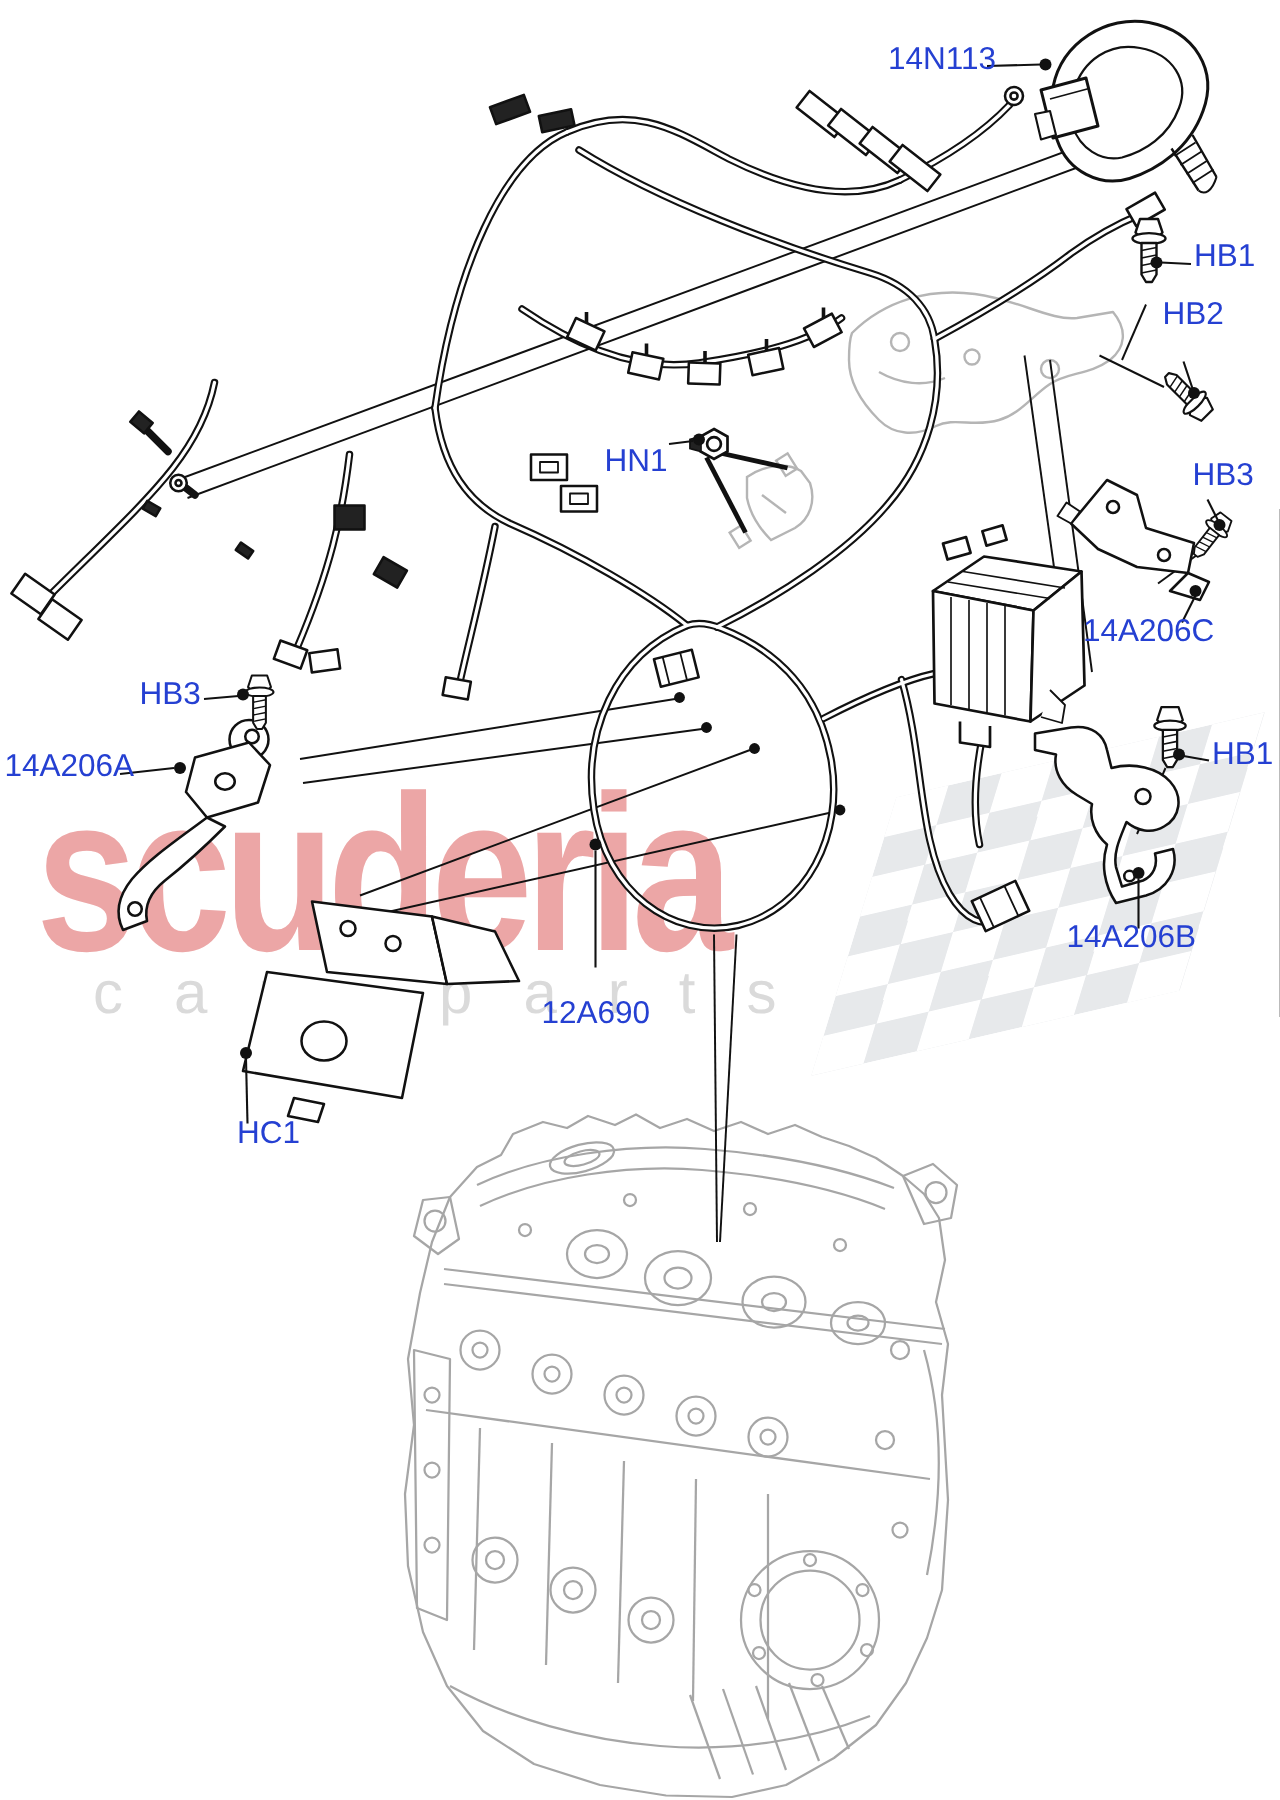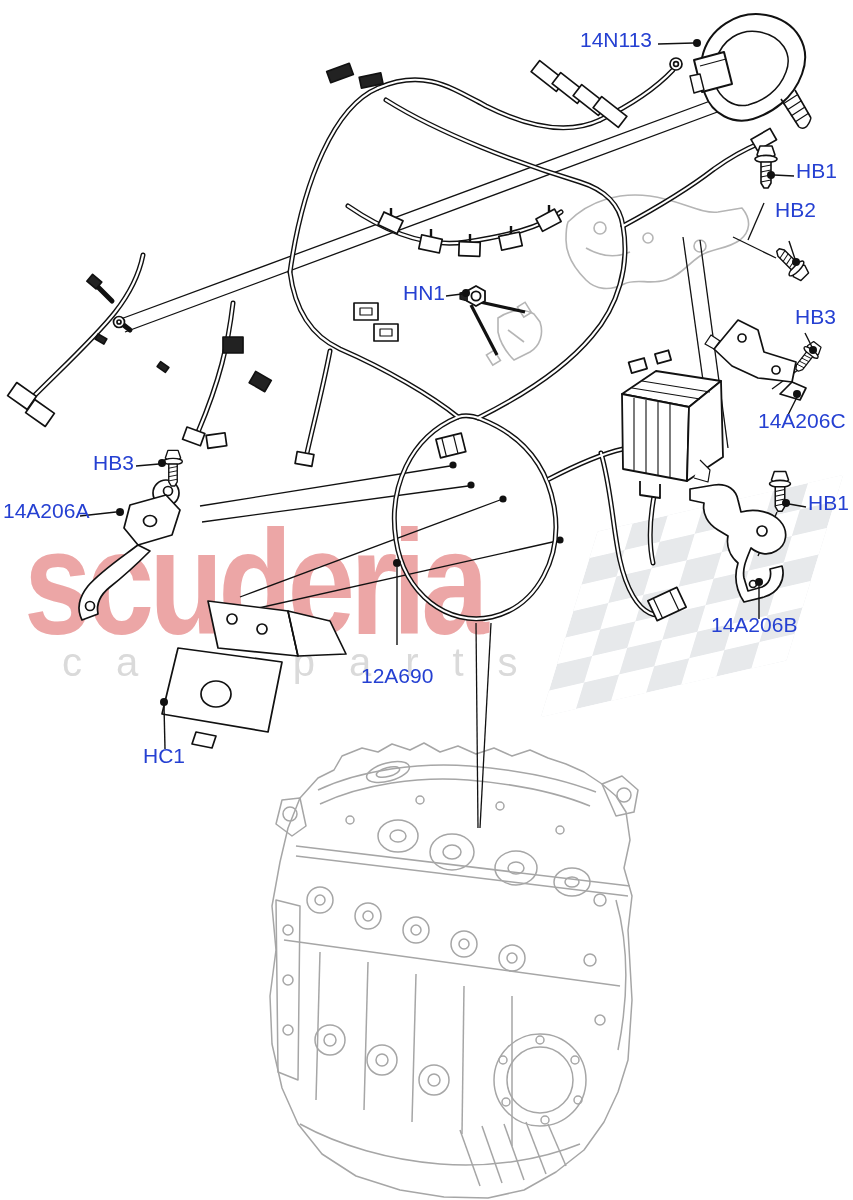--- a/index.html
+++ b/index.html
@@ -323,27 +323,27 @@
       <circle cx="162" cy="463" r="4"></circle>
         <circle cx="120" cy="512" r="4"></circle>
         <circle cx="786" cy="503" r="4"></circle>
       <circle cx="759" cy="582" r="4"></circle>
         <circle cx="397" cy="563" r="4"></circle>
         <circle cx="164" cy="702" r="4"></circle>
     </g>
   </svg>
 
   <div style="position:absolute;left:0;top:0;width:100%;height:100%;">
-      <div class="callout" style="left: 580px; top: 28px;">14N113</div>
+      <div class="callout" style="left: 592px; top: 28px;">14N113</div>
       <div class="callout" style="left: 796px; top: 159px;">HB1</div>
       <div class="callout" style="left: 775px; top: 198px;">HB2</div>
       <div class="callout" style="left: 795px; top: 305px;">HB3</div>
-      <div class="callout" style="left: 722px; top: 409px; margin-left: 36px;">14A206C</div>
-      <div class="callout" style="left: 403px; top: 281px;">HN1</div>
+      <div class="callout" style="left: 722px; top: 409px;">14A206C</div>
+      <div class="callout" style="left: 403px; top: 296px;">HN1</div>
       <div class="callout" style="left: 93px; top: 451px;">HB3</div>
       <div class="callout" style="left: 3px; top: 499px; text-align: right;">14A206A</div>
       <div class="callout" style="left: 808px; top: 491px;">HB1</div>
       <div class="callout" style="left: 711px; top: 613px;">14A206B</div>
       <div class="callout" style="left: 361px; top: 664px;">12A690</div>
-      <div class="callout" style="left: 143px; top: 744px;">HC1</div>
+      <div class="callout" style="left: 158px; top: 744px;">HC1</div>
     </div>
 
 </div>
 
 </body></html>

